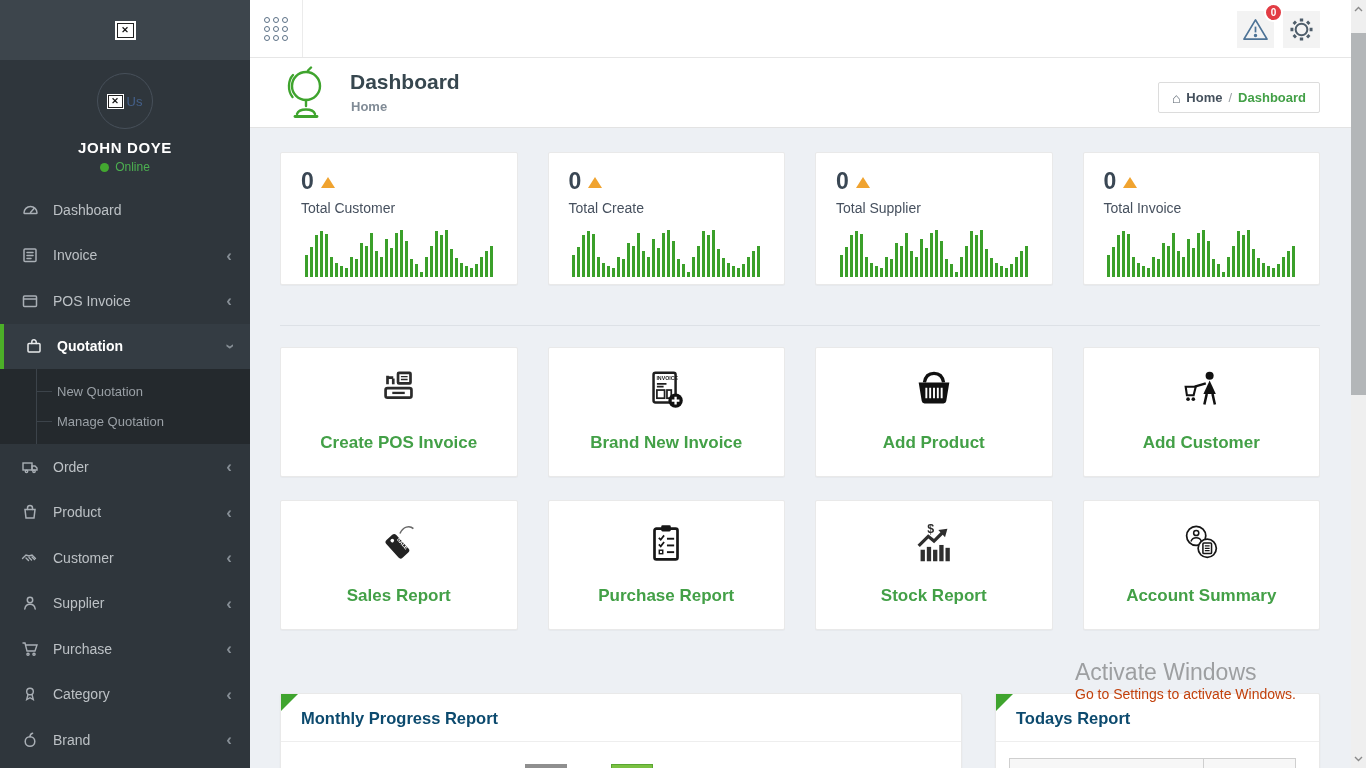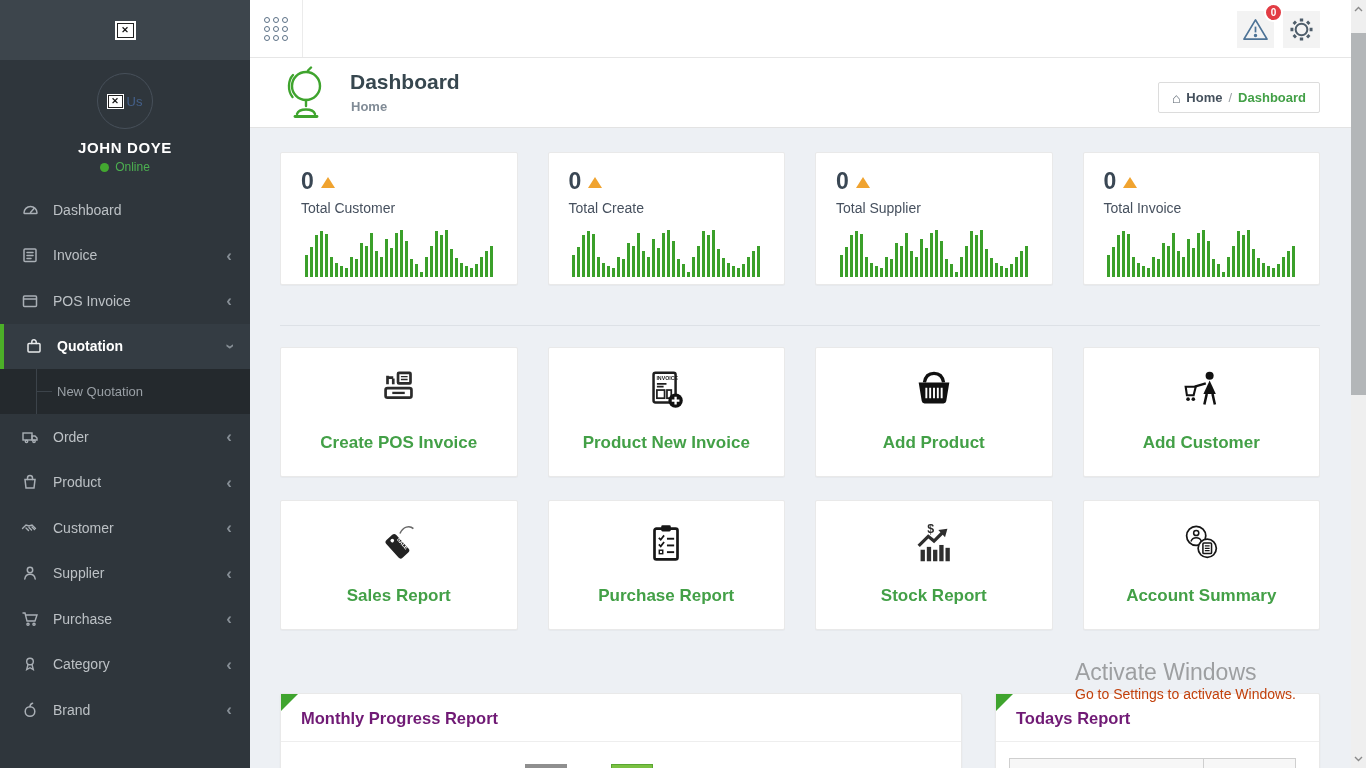--- a/index.html
+++ b/index.html
@@ -73,21 +73,21 @@
   .sc-row2 { top:500px; }
   .sc-card { background:#fff; border:1px solid #e9e9e9; border-radius:2px; height:130px; display:flex; flex-direction:column; align-items:center; padding-top:17px; cursor:pointer; box-shadow:0 1px 1px rgba(0,0,0,.03); }
   .sc-ico { height:52px; display:flex; align-items:center; justify-content:center; }
   .sc-label { margin-top:16px; color:#43a047; font-size:17px; font-weight:bold; }
 
   
   .panel { position:absolute; top:693px; background:#fff; border:1px solid #e9e9e9; border-radius:2px; height:200px; box-shadow:0 1px 2px rgba(0,0,0,.05); }
   .panel-monthly { left:280px; width:682px; }
   .panel-today { left:995px; width:325px; }
   .fold { position:absolute; left:0; top:0; width:0; height:0; border-top:17px solid #3fa42e; border-right:17px solid transparent; }
-  .panel-title { padding:15px 20px 13px; font-size:16.5px; font-weight:bold; color:#701a75; border-bottom:1px solid #eeeeee; }
+  .panel-title { padding:15px 20px 13px; font-size:16.5px; font-weight:bold; color:#0c4a6e; border-bottom:1px solid #eeeeee; }
   .legend-row { display:flex; gap:44px; padding-left:244px; margin-top:22px; }
   .swatch { width:42px; height:16px; }
   .swatch.gray { background:#8f8f8f; }
   .swatch.green { background:#7ac142; border:1px solid #5aa632; }
   .today-table { margin:16px 13px 0; display:flex; }
   .today-cell { height:30px; background:#f7f7f7; border:1px solid #cfcfcf; }
   .today-cell.c1 { width:195px; }
   .today-cell.c2 { width:92px; border-left:none; }
 
   
@@ -156,20 +156,23 @@
         </svg>
     </span>
     <span>Quotation</span>
     <span class="nav-chevron down">‹</span>
   </div>
 
   <div class="nav-sub">
     <div class="tree-line"></div>
     <div class="nav-sub-item">
       <span>New Quotation</span>
+    </div>
+    <div class="nav-sub-item">
+      <span>Manage Quotation</span>
     </div>
   </div>
 
   <div class="nav-item">
     <span class="nav-ico">
       <svg width="18" height="18" viewBox="0 0 18 18" fill="none" stroke-width="1.4" stroke-linecap="round">
           <rect x="2" y="5" width="9" height="7"></rect>
           <path d="M11 8h3l2 2v2h-5z"></path>
           <circle cx="5.5" cy="13.3" r="1.2"></circle>
           <circle cx="13" cy="13.3" r="1.2"></circle>
@@ -514,21 +517,21 @@
       <svg width="46" height="46" viewBox="0 0 48 48" fill="none">
         <rect x="11" y="5" width="23" height="31" rx="2" stroke="#1e1e1e" stroke-width="2.6"></rect>
         <text x="14" y="12.5" font-size="5.5" font-weight="bold" fill="#1e1e1e" font-family="Liberation Sans,sans-serif">INVOICE</text>
         <path d="M14.5 16.5h10M14.5 19.5h7" stroke="#1e1e1e" stroke-width="1.8"></path>
         <rect x="14.5" y="23" width="8" height="8.5" stroke="#1e1e1e" stroke-width="1.8"></rect>
         <rect x="25" y="23" width="4.5" height="8.5" stroke="#1e1e1e" stroke-width="1.8"></rect>
         <circle cx="34" cy="34" r="7.5" fill="#111"></circle>
         <path d="M34 30v8M30 34h8" stroke="#fff" stroke-width="2.4"></path>
       </svg>
     </span>
-    <div class="sc-label">Product New Invoice</div>
+    <div class="sc-label">Brand New Invoice</div>
   </div>
   <div class="sc-card">
     <span class="sc-ico">
       <svg width="46" height="46" viewBox="0 0 48 48">
         <path d="M14 15 C15 8.5 19 5.5 24 5.5 C29 5.5 33 8.5 34 15" fill="none" stroke="#111" stroke-width="3.4"></path>
         <path d="M8 15 h32 l-3.2 19.5 a3 3 0 0 1 -3 2.5 h-19.6 a3 3 0 0 1 -3 -2.5 z" fill="#111"></path>
         <path d="M16 20.5v11M20 20.5v11M24 20.5v11M28 20.5v11M32 20.5v11" stroke="#fff" stroke-width="2"></path>
       </svg>
     </span>
     <div class="sc-label">Add Product</div>

